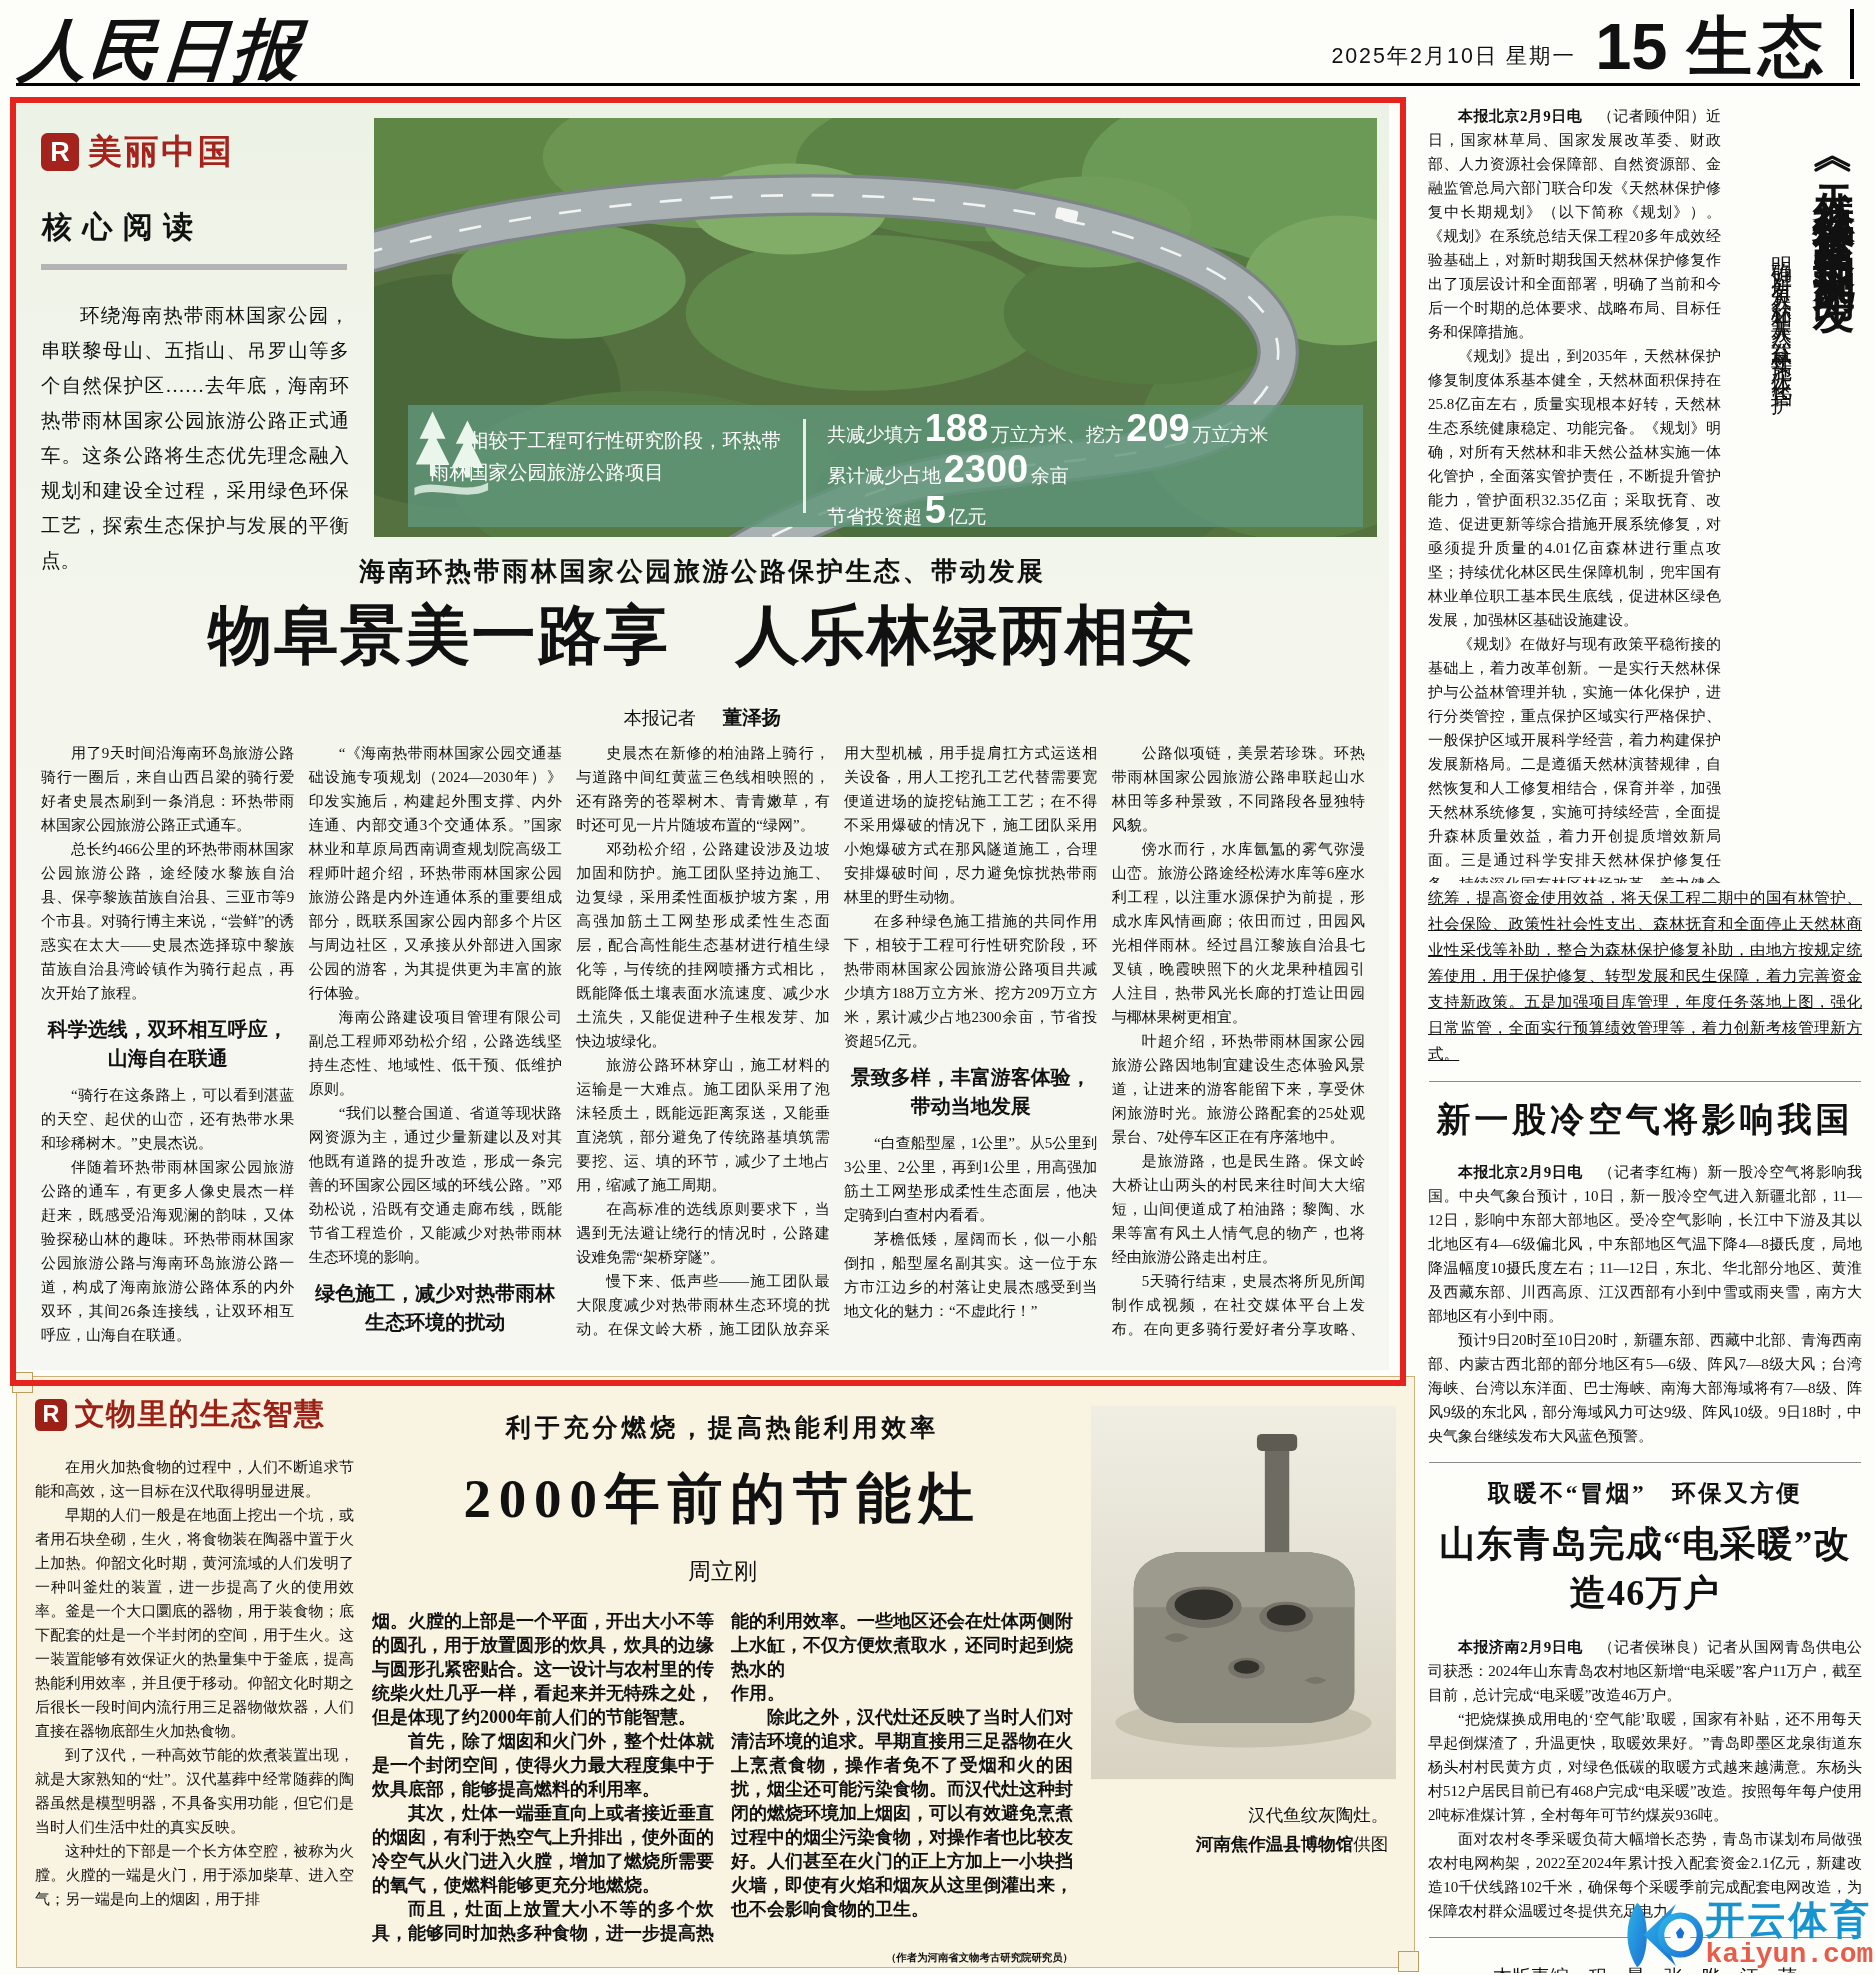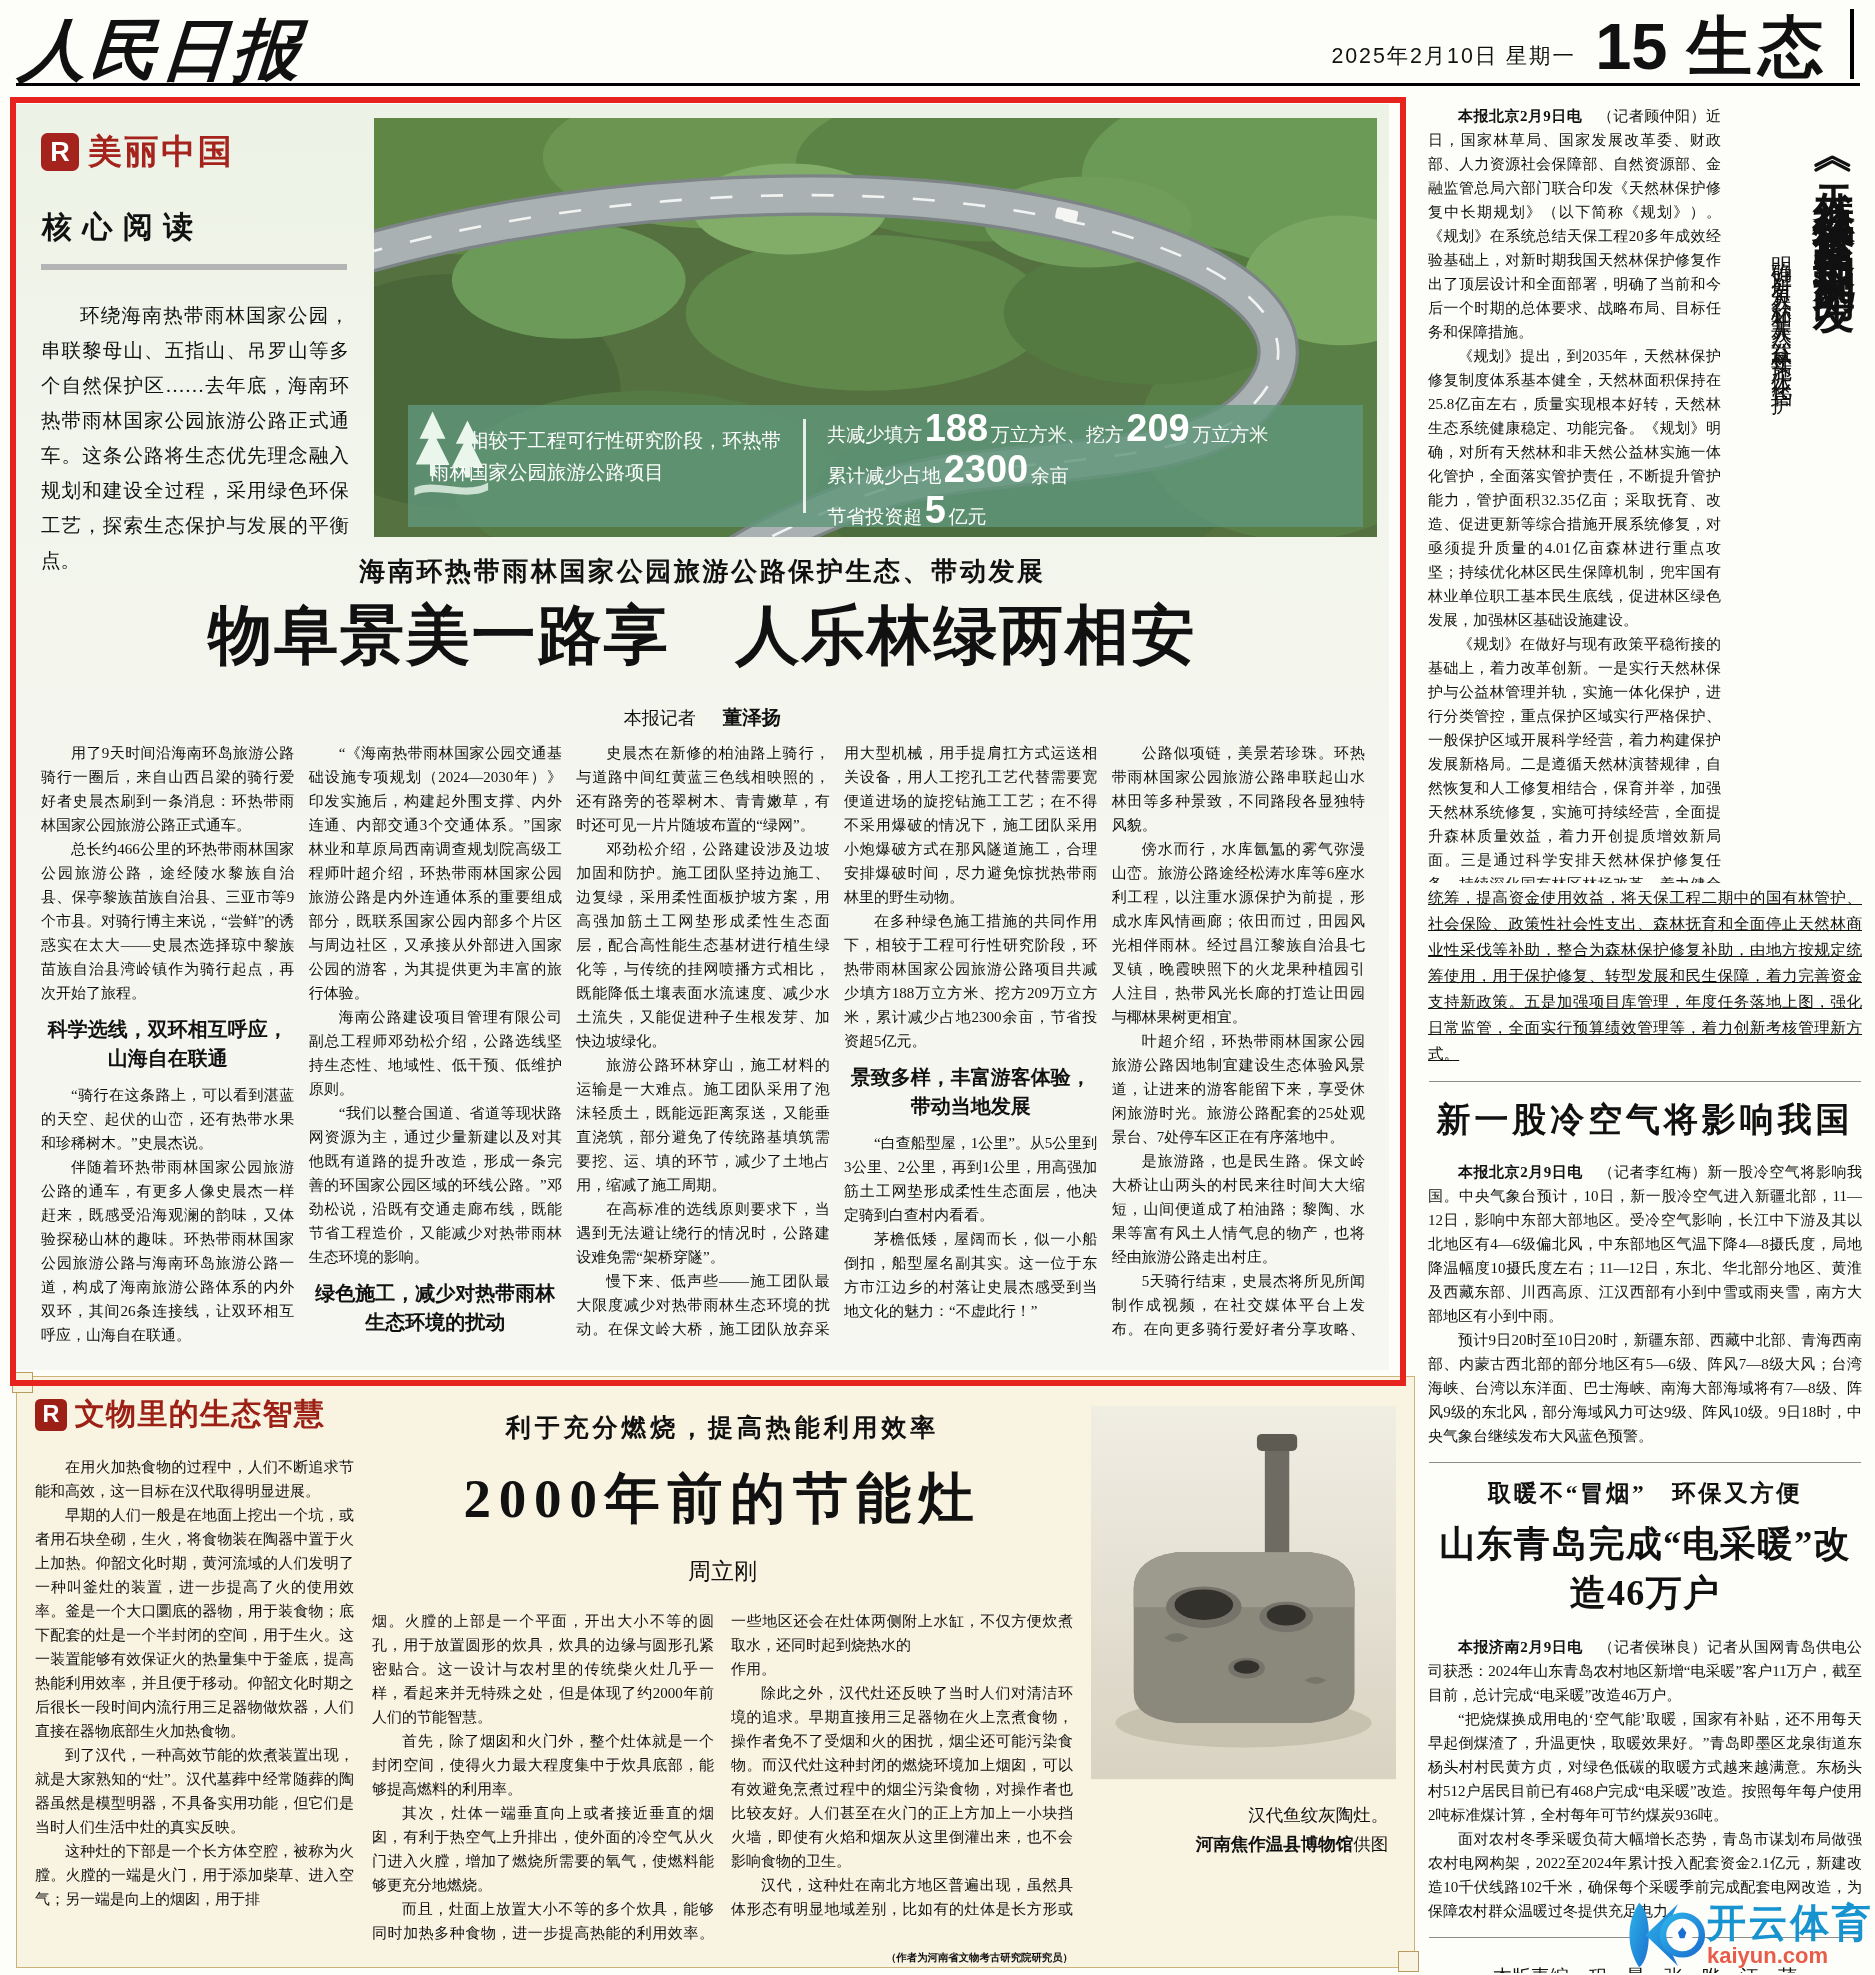--- a/index.html
+++ b/index.html
@@ -81,32 +81,32 @@
   .r-box2{width:32px;height:32px;background:#9c2015;border-radius:5.2px;color:#fff;font-weight:bold;font-size:23.4px;
           display:flex;align-items:center;justify-content:center;font-family:"Liberation Sans","DejaVu Sans",sans-serif;}
   .badge-label2{font-size:30px;font-weight:bold;color:#9c2015;letter-spacing:1.3px;
                 font-family:"Liberation Sans","DejaVu Sans",sans-serif;}
   .bb-paras p{margin:0;text-indent:2em;font-size:15px;line-height:24px;text-align:justify;}
   .bb-mid{width:701px;}
   .bb-kicker{text-align:center;font-size:25px;font-weight:bold;letter-spacing:3.9px;margin-top:17px;
              font-family:"Liberation Sans","DejaVu Sans",sans-serif;}
   .bb-headline{text-align:center;font-size:55px;font-weight:bold;letter-spacing:7.8px;margin-top:18px;}
   .bb-author{text-align:center;font-size:23px;margin:19.5px 0 22px 0;}
-  .bb-flow{column-count:2;column-gap:17px;font-size:15px;line-height:24px;text-align:justify;height:337px;overflow:hidden;}
+  .bb-flow{column-count:2;column-gap:17px;font-size:18px;line-height:24px;text-align:justify;height:337px;overflow:hidden;font-weight:bold;}
   .bb-flow p.para{margin:0;text-indent:2em;}
   .bb-note{text-align:right;font-weight:bold;margin-top:5.2px;}
   .bb-right{flex:1;display:flex;flex-direction:column;}
   .stove-wrap{width:100%;height:397px;}
   .stove-cap{margin-top:10.4px;text-align:right;font-size:17.5px;line-height:28.6px;padding-right:7.8px;}
   .stove-cap .museum{font-weight:bold;}
   
   .watermark{position:absolute;right:2.6px;bottom:1.3px;display:flex;align-items:center;z-index:80;}
   .wm-texts{display:flex;flex-direction:column;line-height:1.05;}
   .wm-cn{font-size:39px;font-weight:bold;color:#1793cf;font-family:"Liberation Sans","DejaVu Sans",sans-serif;letter-spacing:2.6px;}
-  .wm-url{font-size:22px;font-weight:bold;color:#e85d4a;font-family:Liberation Sans, sans-serif;}
+  .wm-url{font-size:28px;font-weight:bold;color:#e85d4a;font-family:Liberation Mono, monospace;}
 </style>
 </head>
 <body>
 
 <div class="masthead">人民日报</div>
 <div class="header-right">
   <span class="hdr-date">2025年2月10日  星期一</span>
   <span class="hdr-page">15</span>
   <span class="hdr-section">生态</span>
   <span class="hdr-bar"></span>

